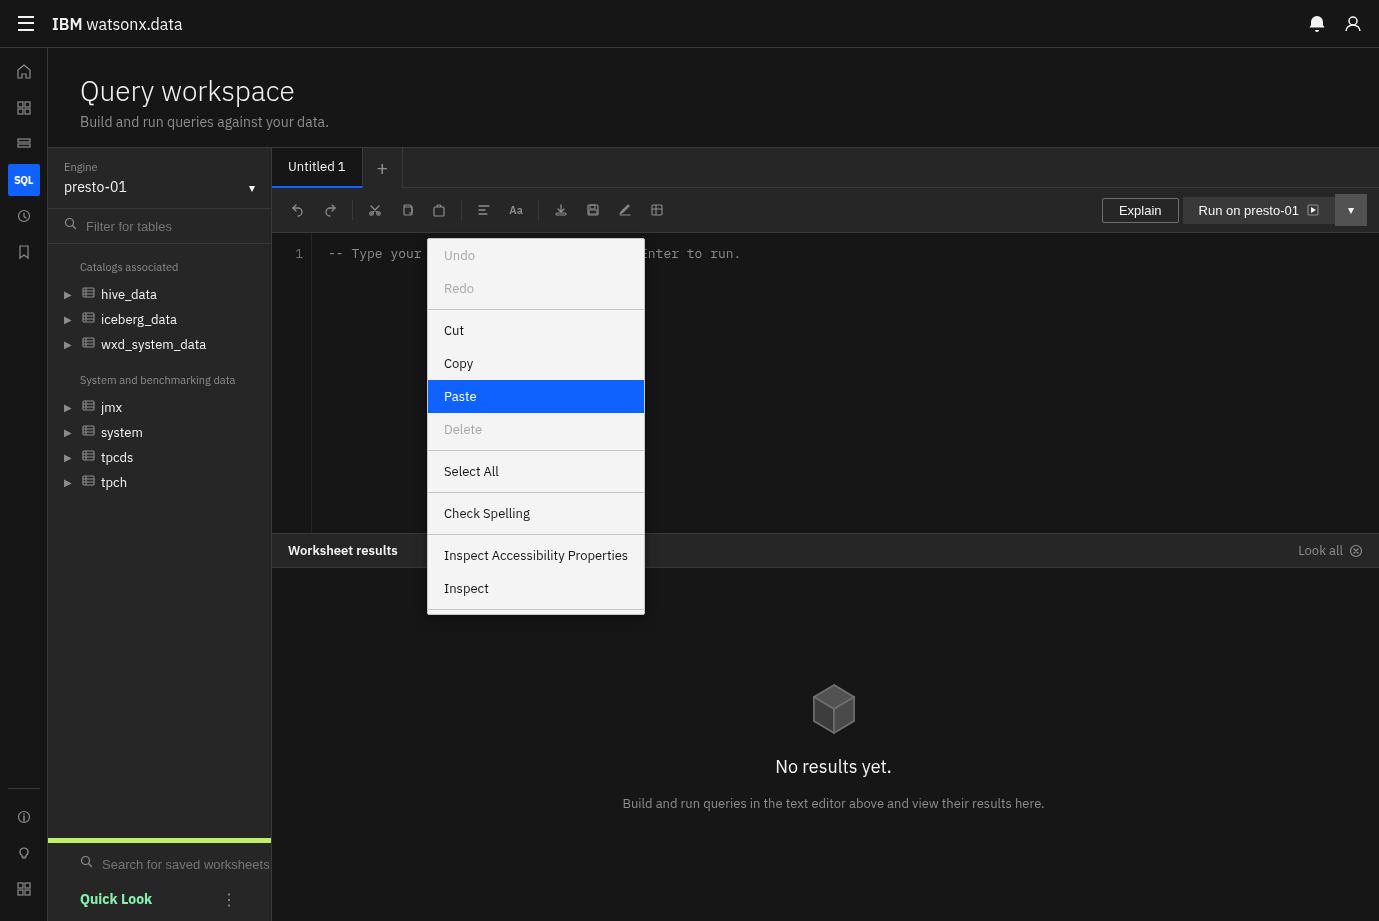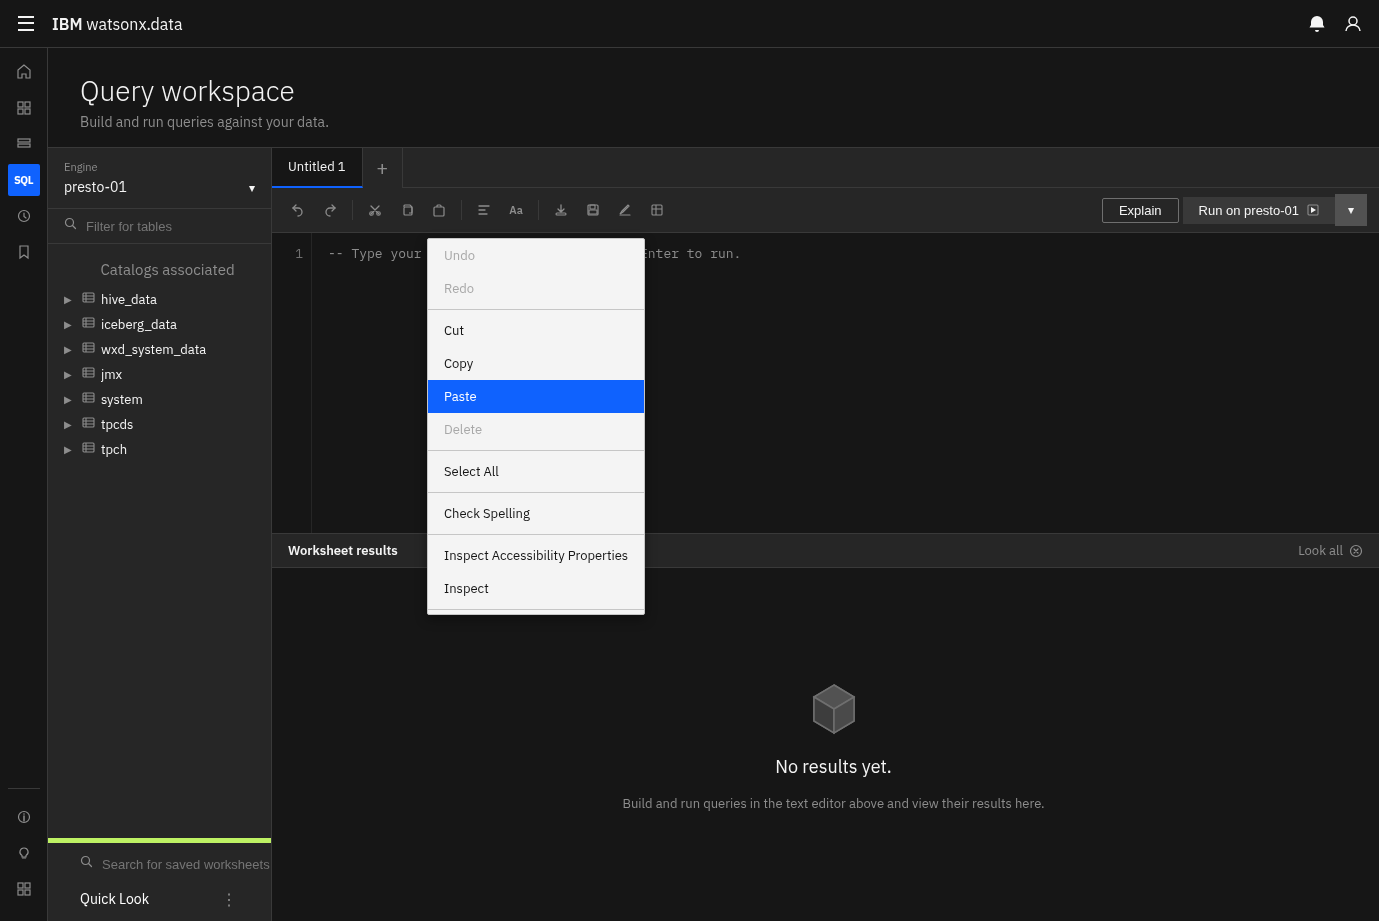--- a/index.html
+++ b/index.html
@@ -205,25 +205,24 @@
       color: #8d8d8d;
       font-size: 13px;
       flex: 1;
     }
     .catalogs-section {
       flex: 1;
       overflow-y: auto;
       padding: 12px 0;
     }
     .catalog-group-label {
-      font-size: 15px;
+      font-size: 11px;
       color: #8d8d8d;
       padding: 4px 16px 8px 32px;
       text-transform: none;
-      text-align: center;
     }
     .catalog-item {
       display: flex;
       align-items: center;
       padding: 4px 16px;
       cursor: pointer;
       gap: 6px;
     }
     .catalog-chevron {
       color: #8d8d8d;
@@ -264,21 +263,22 @@
     }
     .quick-look-row {
       display: flex;
       align-items: center;
       justify-content: space-between;
       padding: 4px 0;
       cursor: pointer;
     }
     .quick-look-label {
       font-size: 14px;
-      color: #ffffff;
+      color: #86efac;
+      font-weight: bold;
     }
     .quick-look-dots {
       color: #8d8d8d;
       font-size: 16px;
       letter-spacing: 2px;
     }
 
     
     .right-panel {
       flex: 1;
@@ -676,20 +676,21 @@
               <span class="catalog-chevron">▶</span>
               <span class="catalog-db-icon">
                 <svg width="13" height="13" viewBox="0 0 13 13" fill="none">
                   <rect x="1" y="2" width="11" height="9" rx="1" stroke="#8d8d8d" stroke-width="1.1"></rect>
                   <path d="M1 5h11M1 8h11M4 2v9" stroke="#8d8d8d" stroke-width="1.1"></path>
                 </svg>
               </span>
               <span class="catalog-name">wxd_system_data</span>
             </div>
 
+            <div class="catalog-group-label" style="margin-top:12px;">System and benchmarking data</div>
             <div class="catalog-item">
               <span class="catalog-chevron">▶</span>
               <span class="catalog-db-icon">
                 <svg width="13" height="13" viewBox="0 0 13 13" fill="none">
                   <rect x="1" y="2" width="11" height="9" rx="1" stroke="#8d8d8d" stroke-width="1.1"></rect>
                   <path d="M1 5h11M1 8h11M4 2v9" stroke="#8d8d8d" stroke-width="1.1"></path>
                 </svg>
               </span>
               <span class="catalog-name">jmx</span>
             </div>

